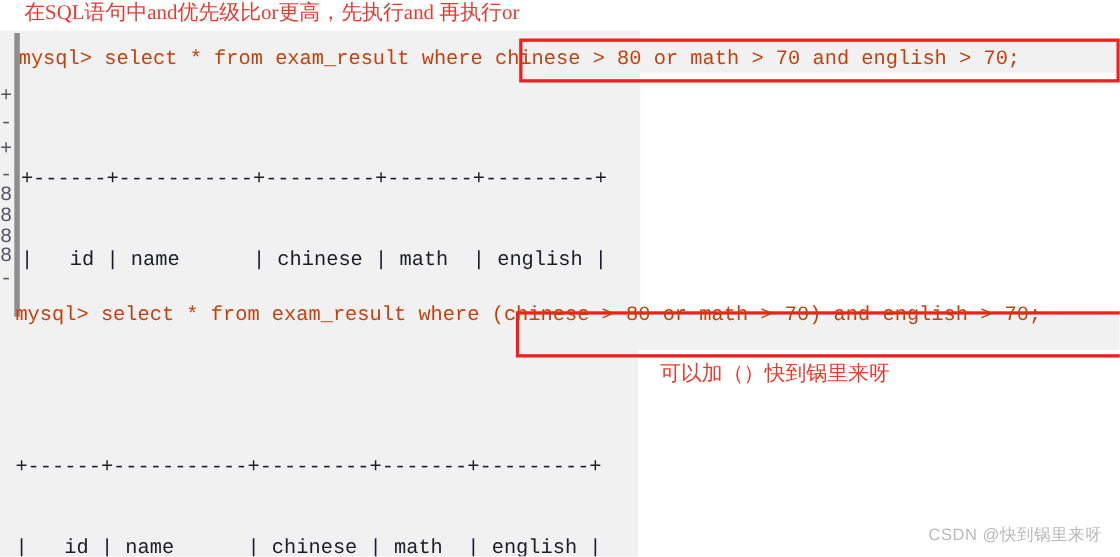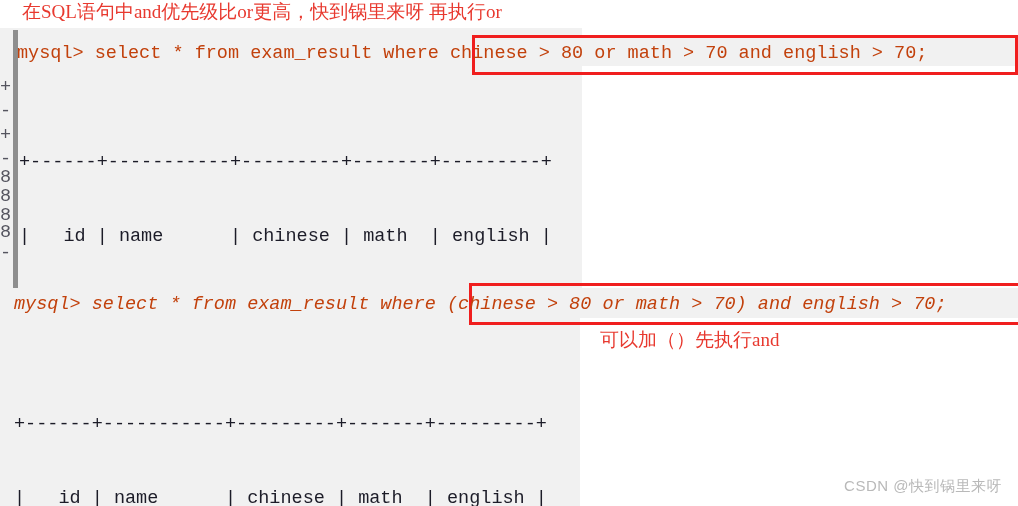--- a/index.html
+++ b/index.html
@@ -138,22 +138,21 @@
     color: #c2410c;
     white-space: pre;
     z-index: 7;
   }
   #query-text-1 {
     left: 17px;
     top: 42px;
   }
   #query-text-2 {
     left: 14px;
-    top: 293px;
-    font-style: italic;
+    top: 275px;
   }
 
   
   #watermark {
     position: absolute;
     right: 16px;
     bottom: 10px;
     color: #b9b9b9;
     font-family: "Liberation Sans", sans-serif;
     font-size: 15px;
@@ -161,21 +160,21 @@
     z-index: 8;
     white-space: pre;
   }
 
   
   .tbl { color: #1c1c28; }
 </style>
 </head>
 <body>
 
-<div class="annot" id="annot-top">在SQL语句中and优先级比or更高，快到锅里来呀 再执行or</div>
+<div class="annot" id="annot-top">在SQL语句中and优先级比or更高，先执行and 再执行or</div>
 
 <div class="term" id="term-block-1">
   <div class="line" style="padding-left:17px">&nbsp;</div>
   <div class="line tbl" style="padding-left:19px">+------+-----------+---------+-------+---------+</div>
   <div class="line tbl" style="padding-left:19px">|   id | name      | chinese | math  | english |</div>
   
   
   
   
   
@@ -208,15 +207,15 @@
   
   
   
   
 </div>
 
 <div class="term" id="query-strip-2"></div>
 <div class="query-text" id="query-text-2">mysql&gt; select * from exam_result where (chinese &gt; 80 or math &gt; 70) and english &gt; 70;</div>
 <div class="redbox" id="redbox-2"></div>
 
-<div class="annot" id="annot-paren">可以加（）先执行and</div>
+<div class="annot" id="annot-paren">可以加（）快到锅里来呀</div>
 
 <div id="watermark">CSDN @快到锅里来呀</div>
 
 </body></html>

